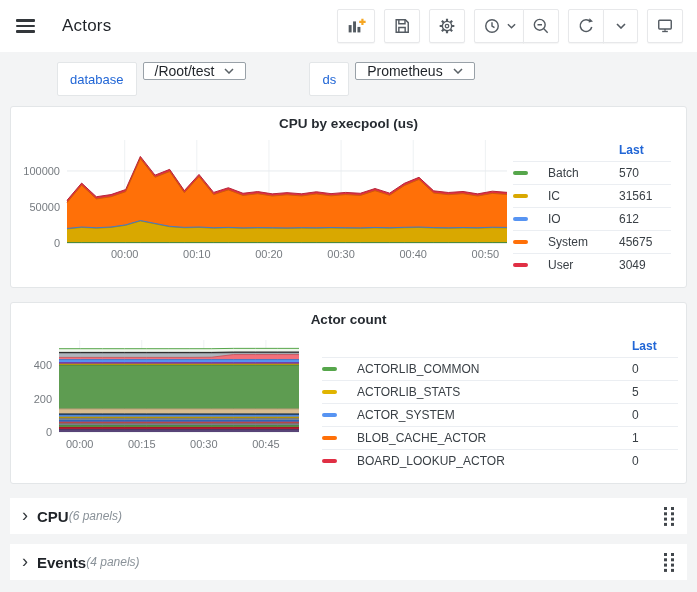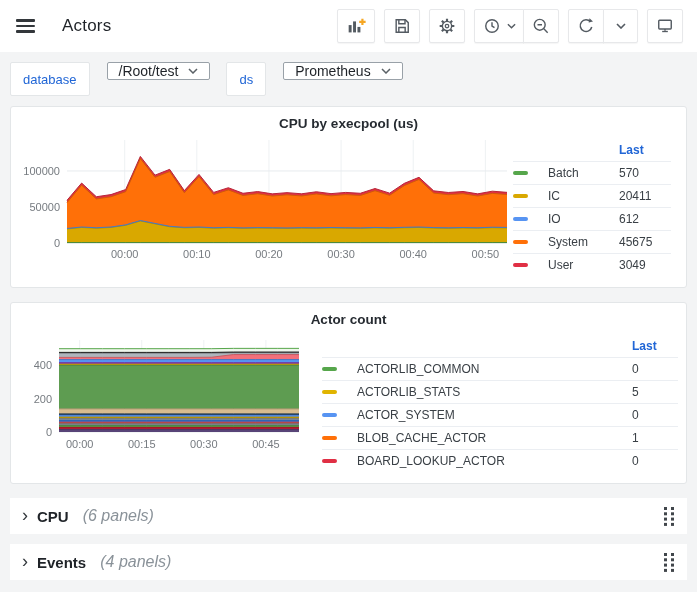--- a/index.html
+++ b/index.html
@@ -23,21 +23,21 @@
     display:flex; align-items:center; justify-content:center; gap:5px;
     cursor:pointer; box-shadow:0 1px 1px rgba(0,0,0,.04); color:#545b62;
   }
   .tgroup .tbtn { border-radius:0; }
   .tgroup .tbtn:first-child { border-radius:2px 0 0 2px; }
   .tgroup .tbtn:last-child { border-radius:0 2px 2px 0; margin-left:-1px; }
   .tbtn svg { display:block; }
 
   
   .filters { display:flex; gap:16px; padding:10px 10px 10px 10px; }
-  .var { display:flex; gap:17px; }
+  .var { display:flex; gap:6px;margin-left:47px; }
   .var-label {
     background:#fff; border:1px solid #e3e6e8; border-radius:2px;
     height:34px; display:flex; align-items:center; padding:0 12px;
     color:#2166d6; font-size:13px;
   }
   .var-select {
     background:#fff; border:1px solid #99a1a8; border-radius:2px;
     height:18px; display:flex; align-items:center; gap:10px; padding:0 11px;
     font-size:14px; color:#1f2328; cursor:pointer;
   }
@@ -64,21 +64,21 @@
   .swatch { width:15px; height:4px; border-radius:2px; flex:none; }
   .lg-last { text-align:left; }
 
   
   .rowbar {
     margin:0 10px 10px; background:#fff; height:36px;
     display:flex; align-items:center; padding:0 12px 0 12px; cursor:pointer;
   }
   .row-chevron { font-size:18px; color:#33383d; line-height:1; margin-top:-3px; }
   .row-title { font-size:15px; font-weight:700; color:#1f2328; margin-left:9px; }
-  .row-count { font-size:16px; font-style:italic; color:#8a9299; margin-left:14px; }
+  .row-count { font-size:12px; font-style:italic; color:#8a9299; margin-left:0; }
   .row-handle { margin-left:auto; cursor:grab; display:flex; }
 
   svg text { font-family:"Liberation Sans", sans-serif; }
 </style>
 </head>
 <body>
 
 <header class="topbar">
   <button class="hamburger" title="Menu">
     <span></span>
@@ -218,21 +218,21 @@
             <i class="swatch" style="background: rgb(86, 166, 75);"></i>
             <span>Batch</span>
           </span>
         <span class="lg-last">570</span>
       </div>
       <div class="lg-row">
         <span class="lg-name">
             <i class="swatch" style="background: rgb(217, 168, 0);"></i>
             <span>IC</span>
           </span>
-        <span class="lg-last">20411</span>
+        <span class="lg-last">31561</span>
       </div>
       <div class="lg-row">
         <span class="lg-name">
             <i class="swatch" style="background: rgb(87, 148, 242);"></i>
             <span>IO</span>
           </span>
         <span class="lg-last">612</span>
       </div>
       <div class="lg-row">
         <span class="lg-name">

